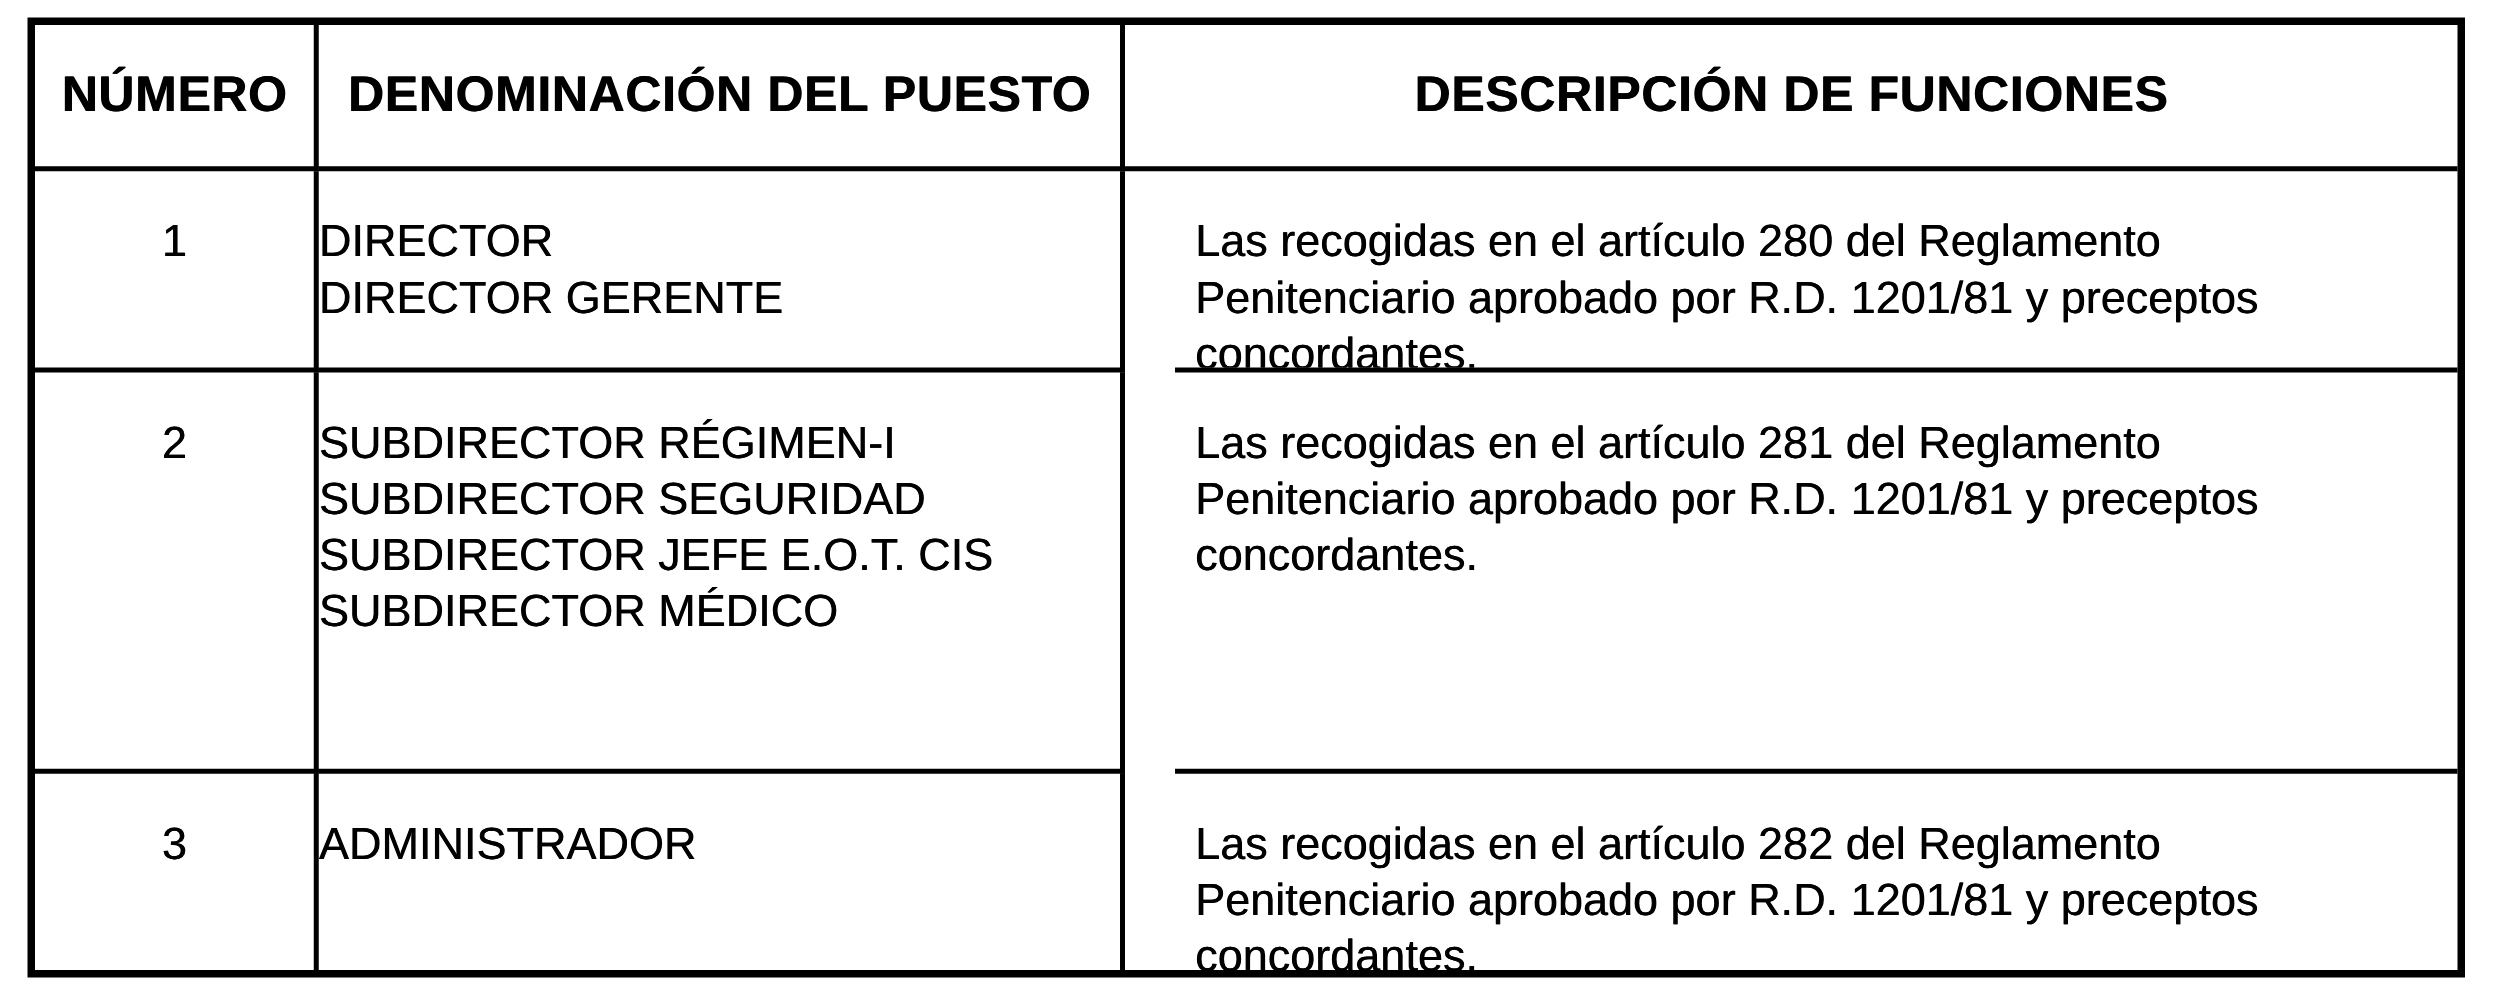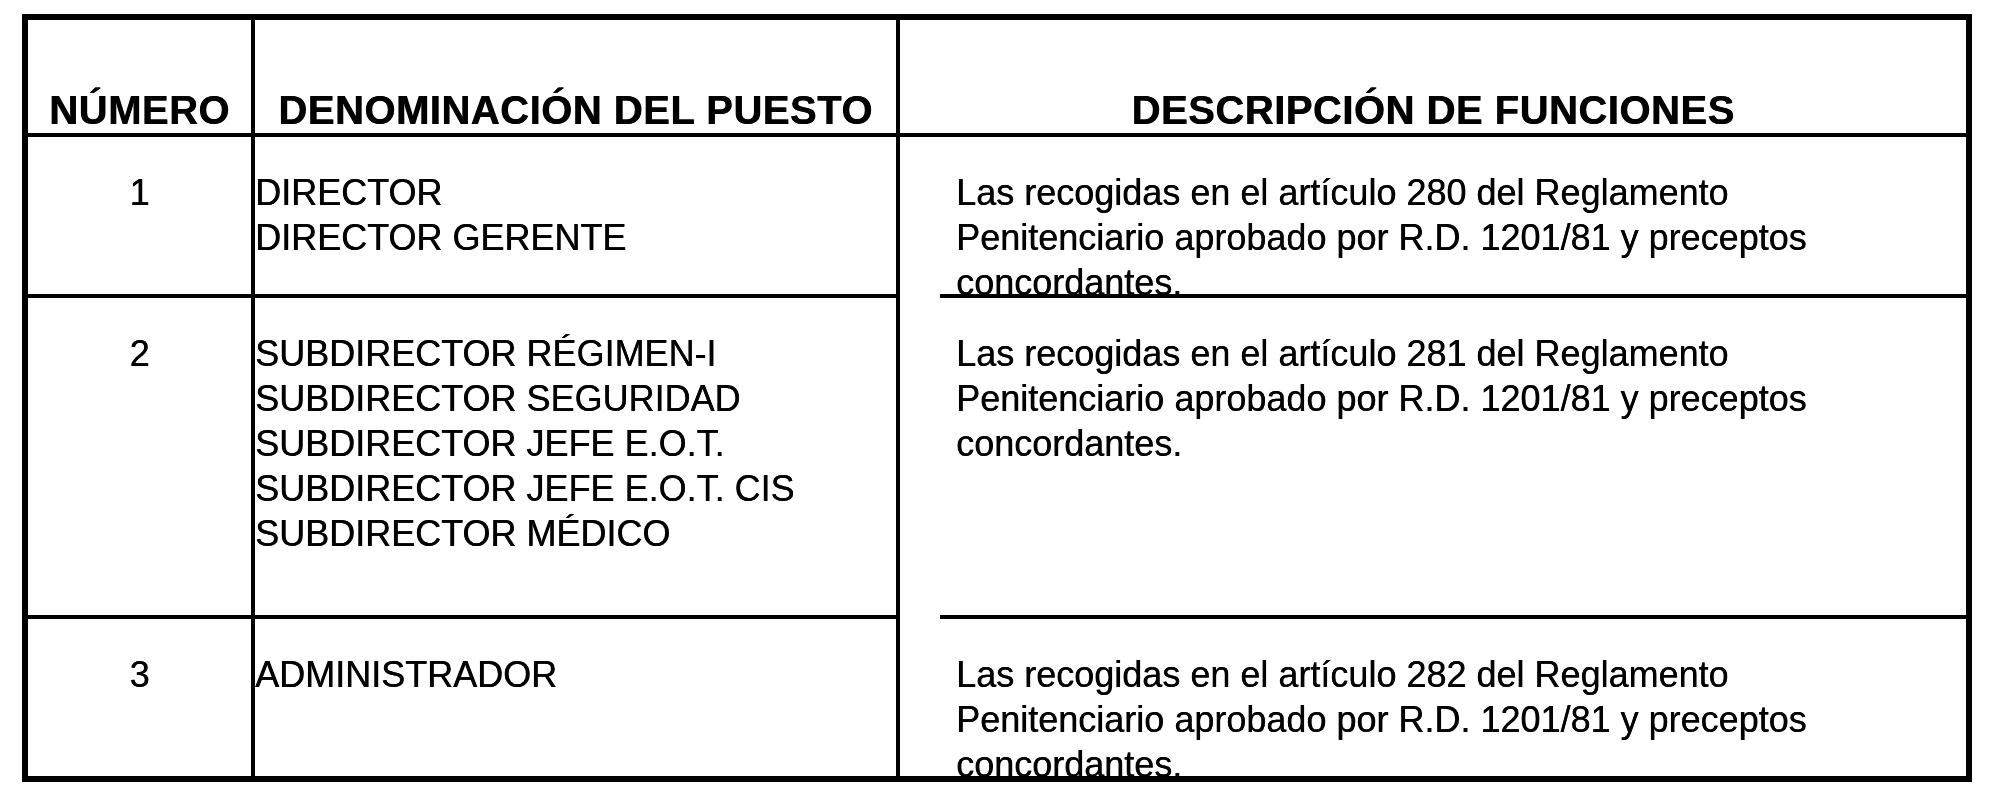--- a/index.html
+++ b/index.html
@@ -36,21 +36,21 @@
     border-right: 4px solid #000000;
     border-bottom: 4px solid #000000;
     overflow: hidden;
   }
   .cell.last-col { border-right: none; }
   .cell.last-row { border-bottom: none; }
 
   
   .cell.header {
     display: flex;
-    align-items: flex-end;
+    align-items: center;
     justify-content: center;
     font-size: 40px;
     font-weight: bold;
     letter-spacing: 0.5px;
     text-shadow: 0.6px 0 0 #000000;
     white-space: nowrap;
   }
 
   
   .cell.body {
@@ -102,21 +102,20 @@
     <div class="cell body desc last-col">
       <span>Las recogidas en el artículo 280 del Reglamento Penitenciario aprobado por R.D. 1201/81 y preceptos concordantes.</span>
     </div>
 
     <div class="cell body num">
       <span>2</span>
     </div>
     <div class="cell body puestos">
       <div class="pos-line">SUBDIRECTOR RÉGIMEN-I</div>
       <div class="pos-line">SUBDIRECTOR SEGURIDAD</div>
-      <div class="pos-line">SUBDIRECTOR JEFE E.O.T.</div>
       <div class="pos-line">SUBDIRECTOR JEFE E.O.T. CIS</div>
       <div class="pos-line">SUBDIRECTOR MÉDICO</div>
     </div>
     <div class="cell body desc last-col">
       <span>Las recogidas en el artículo 281 del Reglamento Penitenciario aprobado por R.D. 1201/81 y preceptos concordantes.</span>
     </div>
 
     <div class="cell body num last-row">
       <span>3</span>
     </div>

